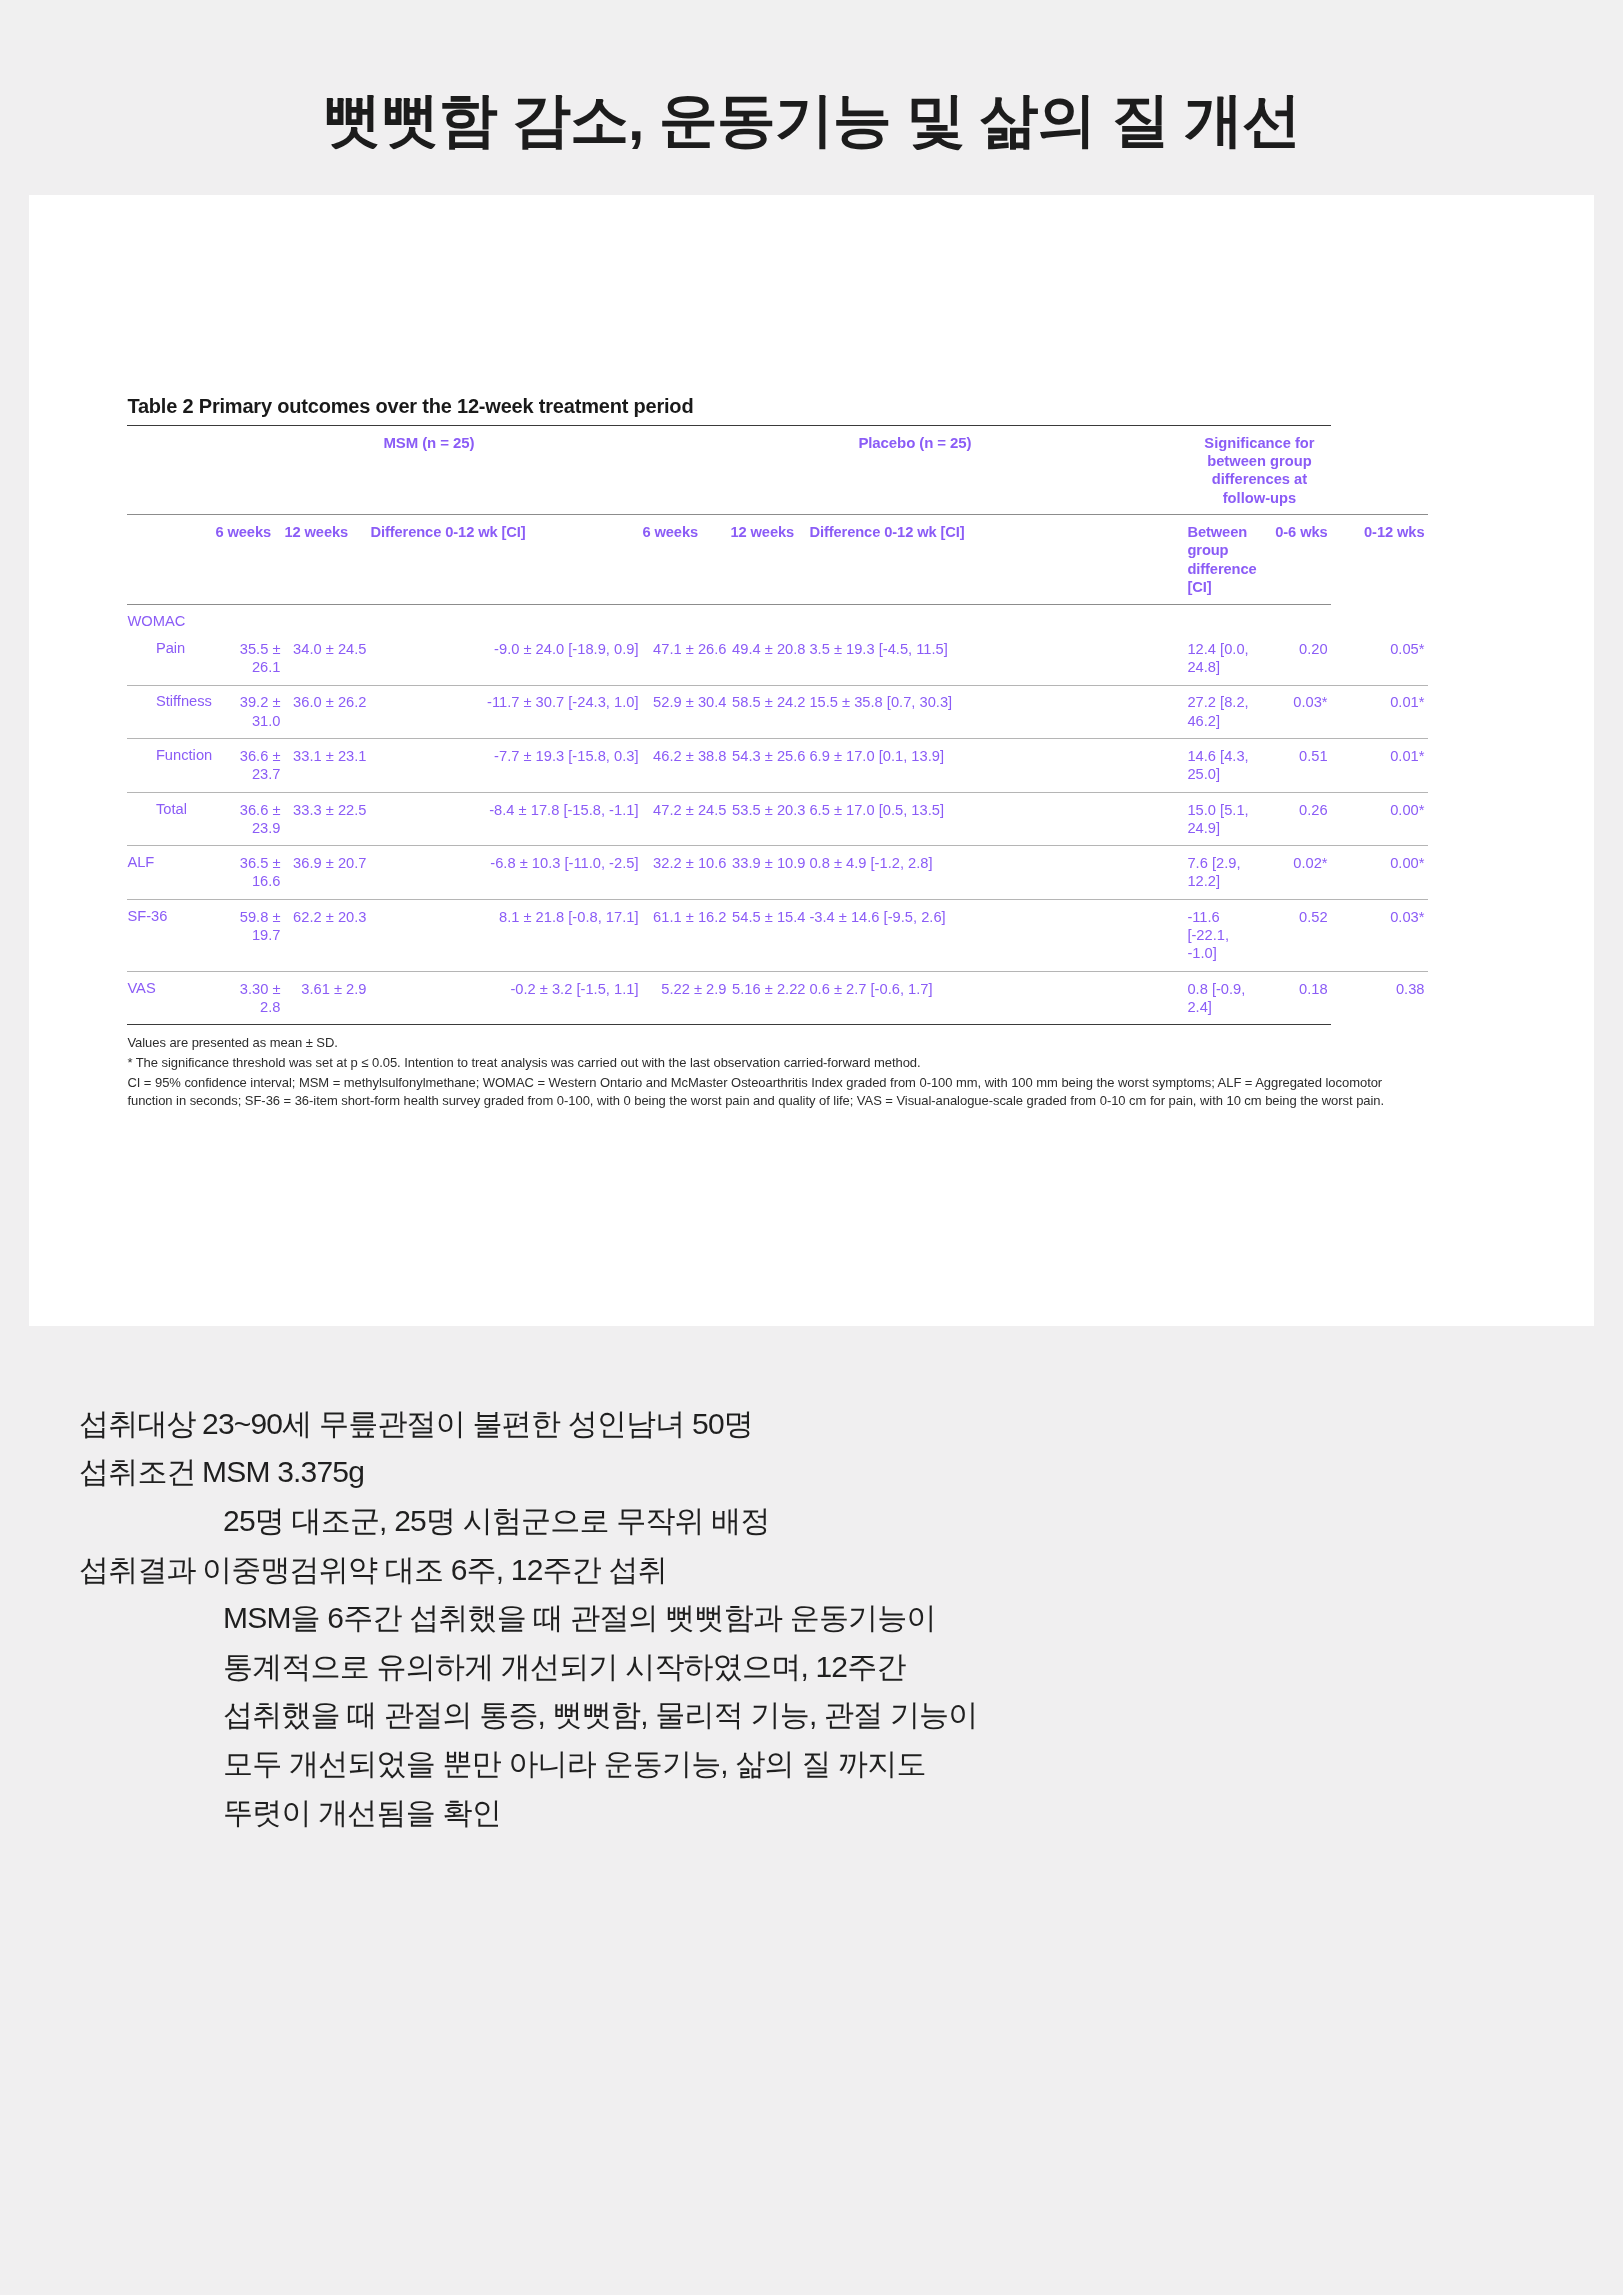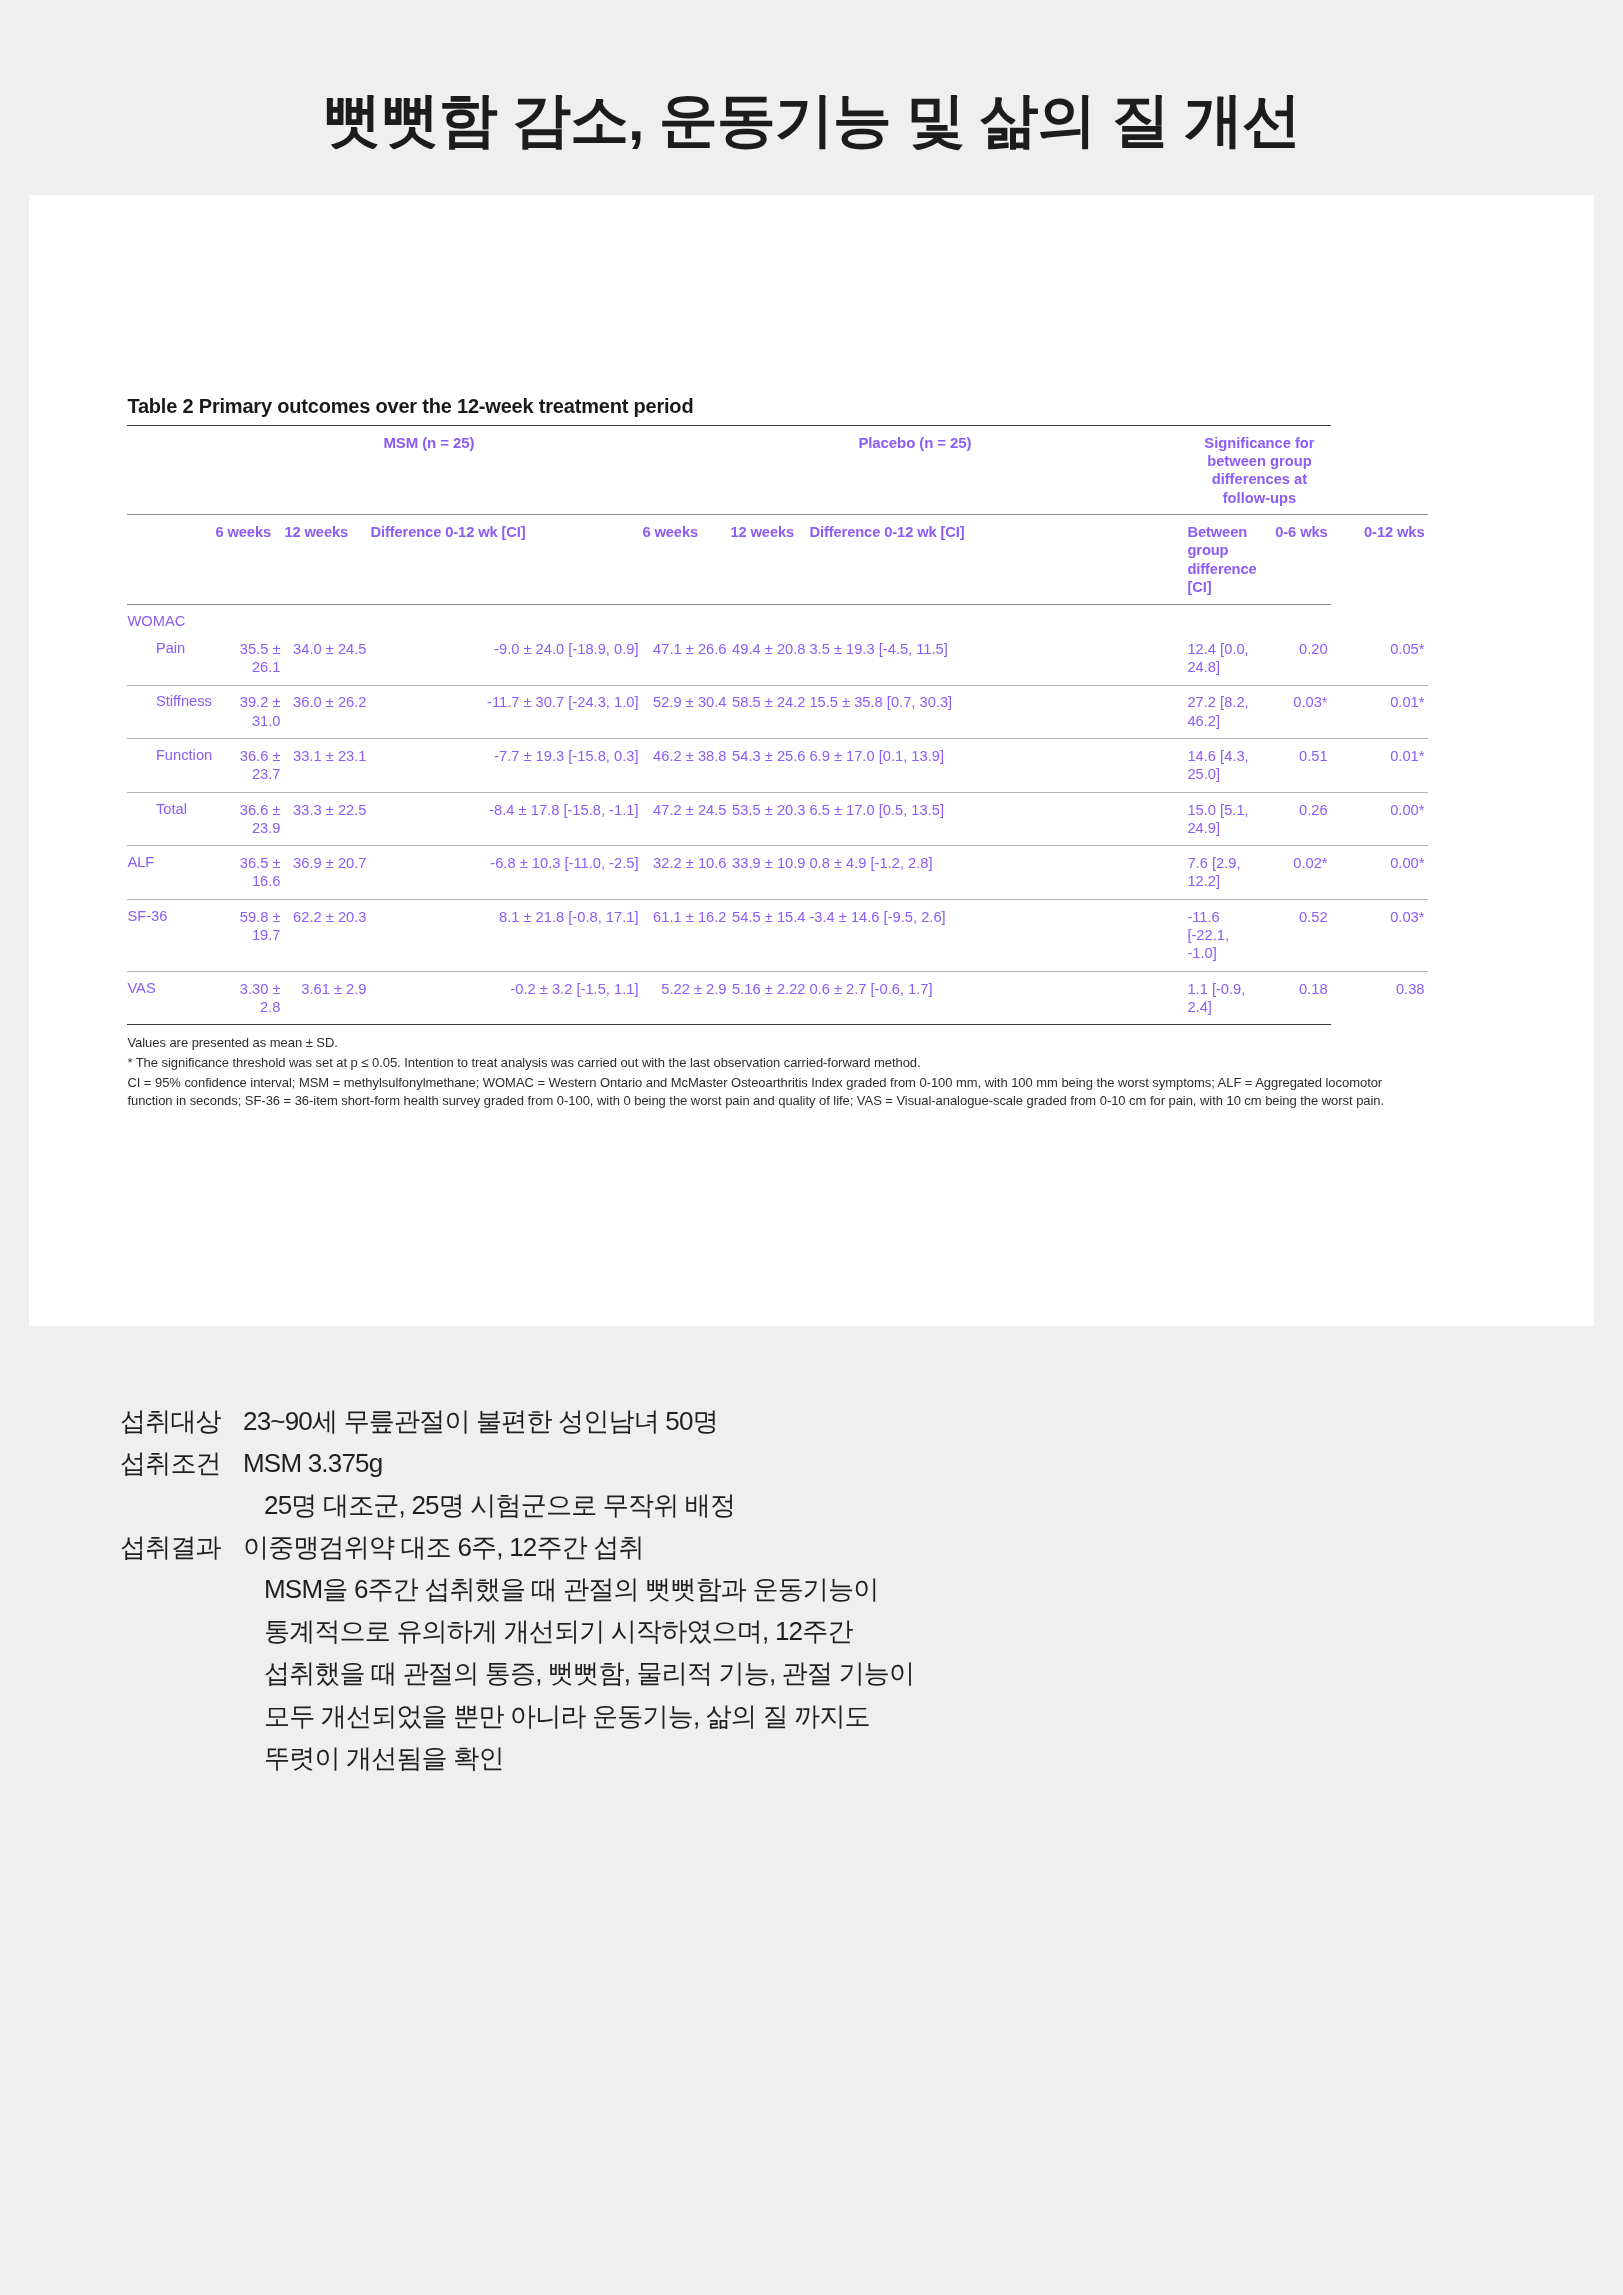--- a/index.html
+++ b/index.html
@@ -124,23 +124,23 @@
     line-height: 1.42;
     color: #2d2d2d;
     width: 1301px;
     letter-spacing: -0.05px;
   }
   .footnotes p { margin: 0 0 1.5px 0; }
 
   
   .summary {
     margin: 74px 0 0 0;
-    padding-left: 120px;
+    padding-left: 79px;
     padding-right: 59px;
-    font-size: 26px;
+    font-size: 30px;
     line-height: 1.62;
     color: #1f1f1f;
     letter-spacing: -0.8px;
   }
   .summary .row {
     display: flex;
     align-items: flex-start;
   }
   .summary .lbl {
     width: 123px;
@@ -282,21 +282,21 @@
         </tr>
 
         <tr class="rule-thin">
           <td class="rowlabel">VAS</td>
           <td class="cell c-center">3.30 ± 2.8</td>
           <td class="cell c-center">3.61 ± 2.9</td>
           <td class="cell c-right" colspan="2">-0.2 ± 3.2 [-1.5, 1.1]</td>
           <td class="cell c-center">5.22 ± 2.9</td>
           <td class="cell c-center">5.16 ± 2.22</td>
           <td class="cell c-left" colspan="2">0.6 ± 2.7 [-0.6, 1.7]</td>
-          <td class="cell c-left">1.1 [-0.9, 2.4]</td>
+          <td class="cell c-left">0.8 [-0.9, 2.4]</td>
           <td class="cell c-center">0.18</td>
           <td class="cell c-center">0.38</td>
         </tr>
 
         <tr class="rule-bottom">
           <td colspan="11" style="height:2px"></td>
         </tr>
       </tbody>
         </table>
 

